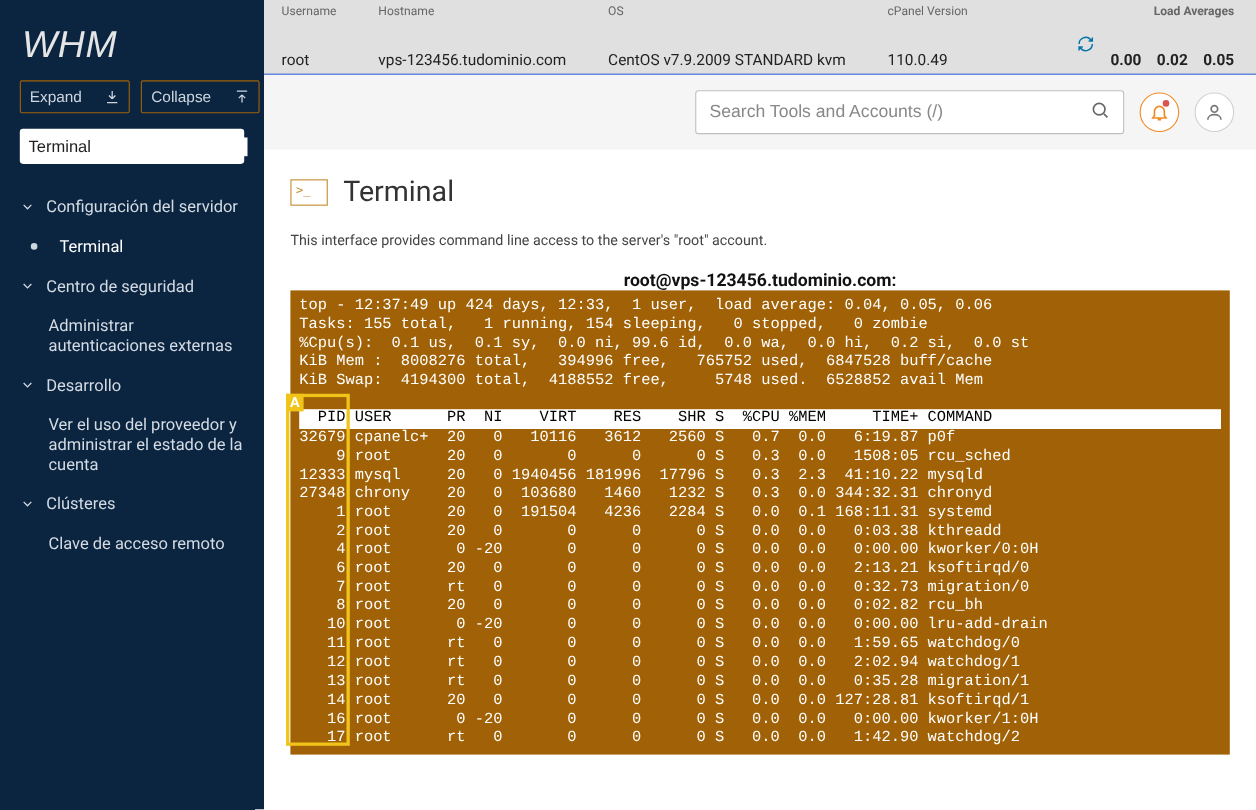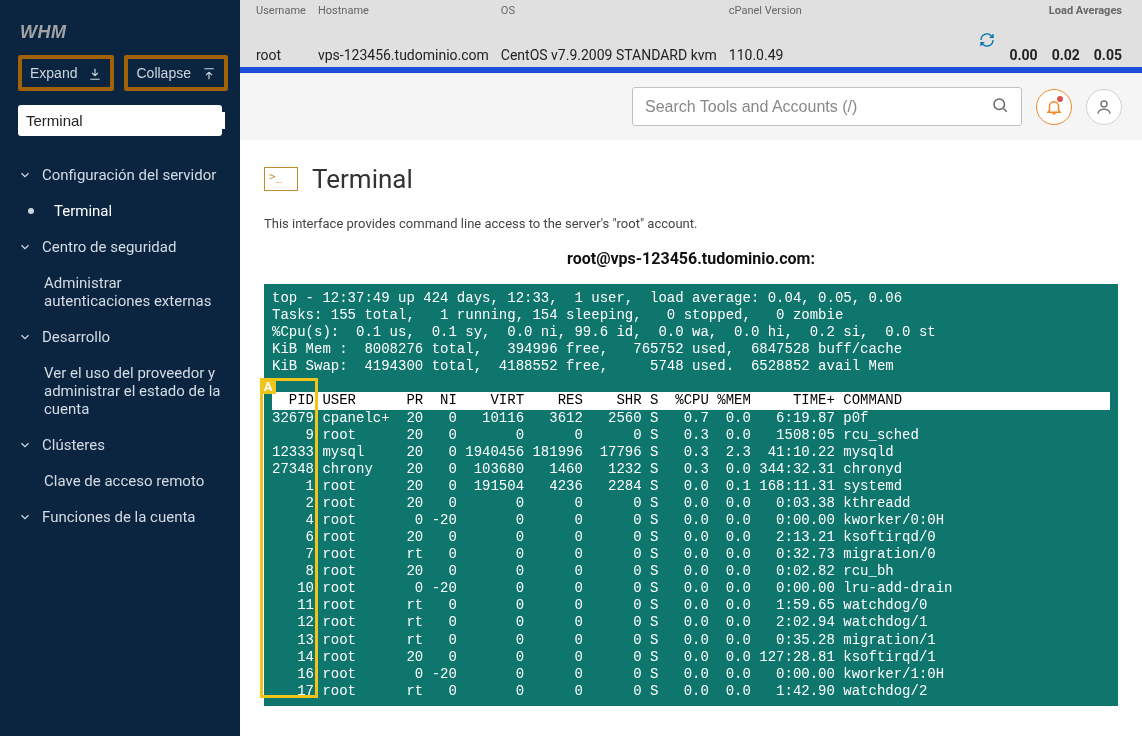--- a/index.html
+++ b/index.html
@@ -1,38 +1,38 @@
 <!DOCTYPE html>
 <html><head>
 <meta charset="utf-8">
 <style>
   * { margin: 0; padding: 0; box-sizing: border-box; }
   body { font-family: -apple-system, BlinkMacSystemFont, "Segoe UI", Roboto, Arial, sans-serif; font-size: 14px; color: #333; background: #fff; overflow: hidden; }
   .app { display: flex; width: 1142px; height: 736px; }
   
   .sidebar { width: 240px; background: #0b2541; color: #cdd6df; display: flex; flex-direction: column; flex-shrink: 0; }
   .logo { padding: 22px 20px 12px; }
-  .logo-text { font-family: "Arial Black", Arial, sans-serif; font-weight: 700; font-style: italic; font-size: 18px; color: #a3a3a3; letter-spacing: 0.5px; }
+  .logo-text { font-family: "Arial Black", Arial, sans-serif; font-weight: 400; font-style: italic; font-size: 34px; color: #e5e5e5; letter-spacing: 0.5px; }
   .sidebar-buttons { display: flex; gap: 10px; padding: 0 18px 14px; }
-  .sb-btn { flex: 1; background: transparent; border: 4px solid #a16207; color: #cdd6df; padding: 6px 8px; cursor: pointer; border-radius: 2px; display: flex; align-items: flex-end; justify-content: center; gap: 11px; font-size: 14px; }
+  .sb-btn { flex: 1; background: transparent; border: 1px solid #a16207; color: #cdd6df; padding: 6px 8px; cursor: pointer; border-radius: 2px; display: flex; align-items: center; justify-content: center; gap: 21px; font-size: 14px; }
   .sb-btn svg { width: 14px; height: 14px; }
   .search-wrap { padding: 0 18px 14px; }
   .search-box { background: #fff; border-radius: 3px; display: flex; align-items: center; padding: 6px 8px; }
   .search-box input { flex: 1; border: none; outline: none; font-size: 15px; color: #222; }
   .search-box .clear { color: #0b2541; cursor: pointer; }
   .nav { flex: 1; overflow-y: auto; padding-top: 6px; }
   .nav-group { }
   .nav-group-header { display: flex; align-items: center; gap: 10px; padding: 10px 18px; cursor: pointer; color: #d4dbe3; font-size: 15px; }
   .nav-group-header svg { width: 14px; height: 14px; flex-shrink: 0; }
   .nav-item { padding: 8px 18px 8px 44px; cursor: pointer; color: #d4dbe3; font-size: 15px; display: flex; align-items: center; gap: 10px; }
   .nav-item.bullet::before { content: ''; width: 6px; height: 6px; background: #cdd6df; border-radius: 50%; margin-left: -16px; margin-right: 10px; display: inline-block; }
   .nav-item.active { color: #fff; font-weight: 400; }
   
   .main { flex: 1; display: flex; flex-direction: column; min-width: 0; }
-  .topbar { background: #e0e0e0; border-bottom: 6px solid #1d4ed8; padding: 4px 20px 4px 16px; display: flex; align-items: flex-end; gap: 12px; font-size: 12px; color: #3a3a3a; }
+  .topbar { background: #e0e0e0; border-bottom: 1px solid #1d4ed8; padding: 4px 20px 4px 16px; display: flex; align-items: flex-end; gap: 38px; font-size: 12px; color: #3a3a3a; }
   .topbar .col { display: flex; flex-direction: column; gap: 2px; }
   .topbar .lbl { color: #666; font-size: 11px; }
   .topbar .val { font-size: 14px; color: #222; margin-top: 28px; }
   .topbar .spacer { flex: 1; }
   .load-col { text-align: right; font-weight: bold; }
   .load-row { display: flex; align-items: center; gap: 14px; justify-content: flex-end; }
   .reload-icon { color: #0073aa; cursor: pointer; }
   .searchbar-row { background: #f5f5f5; padding: 14px 20px; display: flex; align-items: center; gap: 14px; justify-content: flex-end; }
   .big-search { flex: 0 0 390px; background: #fff; border: 1px solid #c0c0c0; border-radius: 3px; display: flex; align-items: center; padding: 8px 12px; }
   .big-search input { flex: 1; border: none; outline: none; font-size: 16px; color: #333; }
@@ -45,23 +45,23 @@
   .content { flex: 1; padding: 16px 24px 0 24px; overflow: hidden; display: flex; flex-direction: column; min-height: 0; }
   .page-header { display: flex; align-items: center; gap: 14px; padding: 8px 0 16px; }
   .page-icon { width: 34px; height: 24px; border: 1px solid #c38b2d; background: #fff; position: relative; }
   .page-icon::after { content: '>_'; position: absolute; left: 4px; top: 2px; font-size: 11px; color: #c38b2d; font-family: monospace; }
   .page-title { font-size: 26px; color: #333; font-weight: 400; }
   .breadcrumb { padding: 6px 0 12px; font-size: 14px; color: #444; }
   .breadcrumb a { color: #1976c1; text-decoration: none; }
   .breadcrumb .sep { margin: 0 6px; color: #555; }
   .help-icon { display: inline-flex; width: 18px; height: 18px; background: #333; color: #fff; border-radius: 50%; align-items: center; justify-content: center; font-size: 12px; font-weight: bold; margin-left: 4px; }
   .desc { padding: 6px 0 18px; color: #444; font-size: 13px; }
-  .term-host { text-align: center; font-weight: 700; font-size: 16px; color: #111; padding-bottom: 16px; }
+  .term-host { text-align: center; font-weight: 700; font-size: 16px; color: #111; padding-bottom: 0; }
   .terminal-wrap { position: relative; min-height: 0; }
-  .terminal { background: #0f766e; color: #fff; font-family: "Courier New", Consolas, monospace; font-size: 14px; line-height: 1.22; padding: 6px 8px; white-space: pre; overflow: hidden; }
+  .terminal { background: #a16207; color: #fff; font-family: "Courier New", Consolas, monospace; font-size: 14px; line-height: 1.22; padding: 6px 8px; white-space: pre; overflow: hidden; }
   .term-header-row { background: #fff; color: #000; }
   .highlight-box { position: absolute; border: 3px solid #f0c419; pointer-events: none; }
   .highlight-label { position: absolute; background: #f0c419; color: #fff; font-weight: bold; font-size: 13px; width: 16px; height: 16px; display: flex; align-items: center; justify-content: center; }
   .termrow { display: block; }
 </style>
 </head>
 <body>
 
 <div class="app">
 
@@ -137,26 +137,20 @@
               <path d="M6 9l6 6 6-6"></path>
             </svg>
           <span>Clústeres</span>
         </div>
         <div class="nav-item">
           <span>Clave de acceso remoto</span>
         </div>
       </div>
 
       <div class="nav-group">
-        <div class="nav-group-header">
-          <svg viewBox="0 0 24 24" fill="none" stroke="currentColor" stroke-width="2">
-              <path d="M6 9l6 6 6-6"></path>
-            </svg>
-          <span>Funciones de la cuenta</span>
-        </div>
       </div>
 
     </nav>
   </aside>
 
   <div class="main">
 
     <div class="topbar">
       <div class="col">
         <span class="lbl">Username</span>

